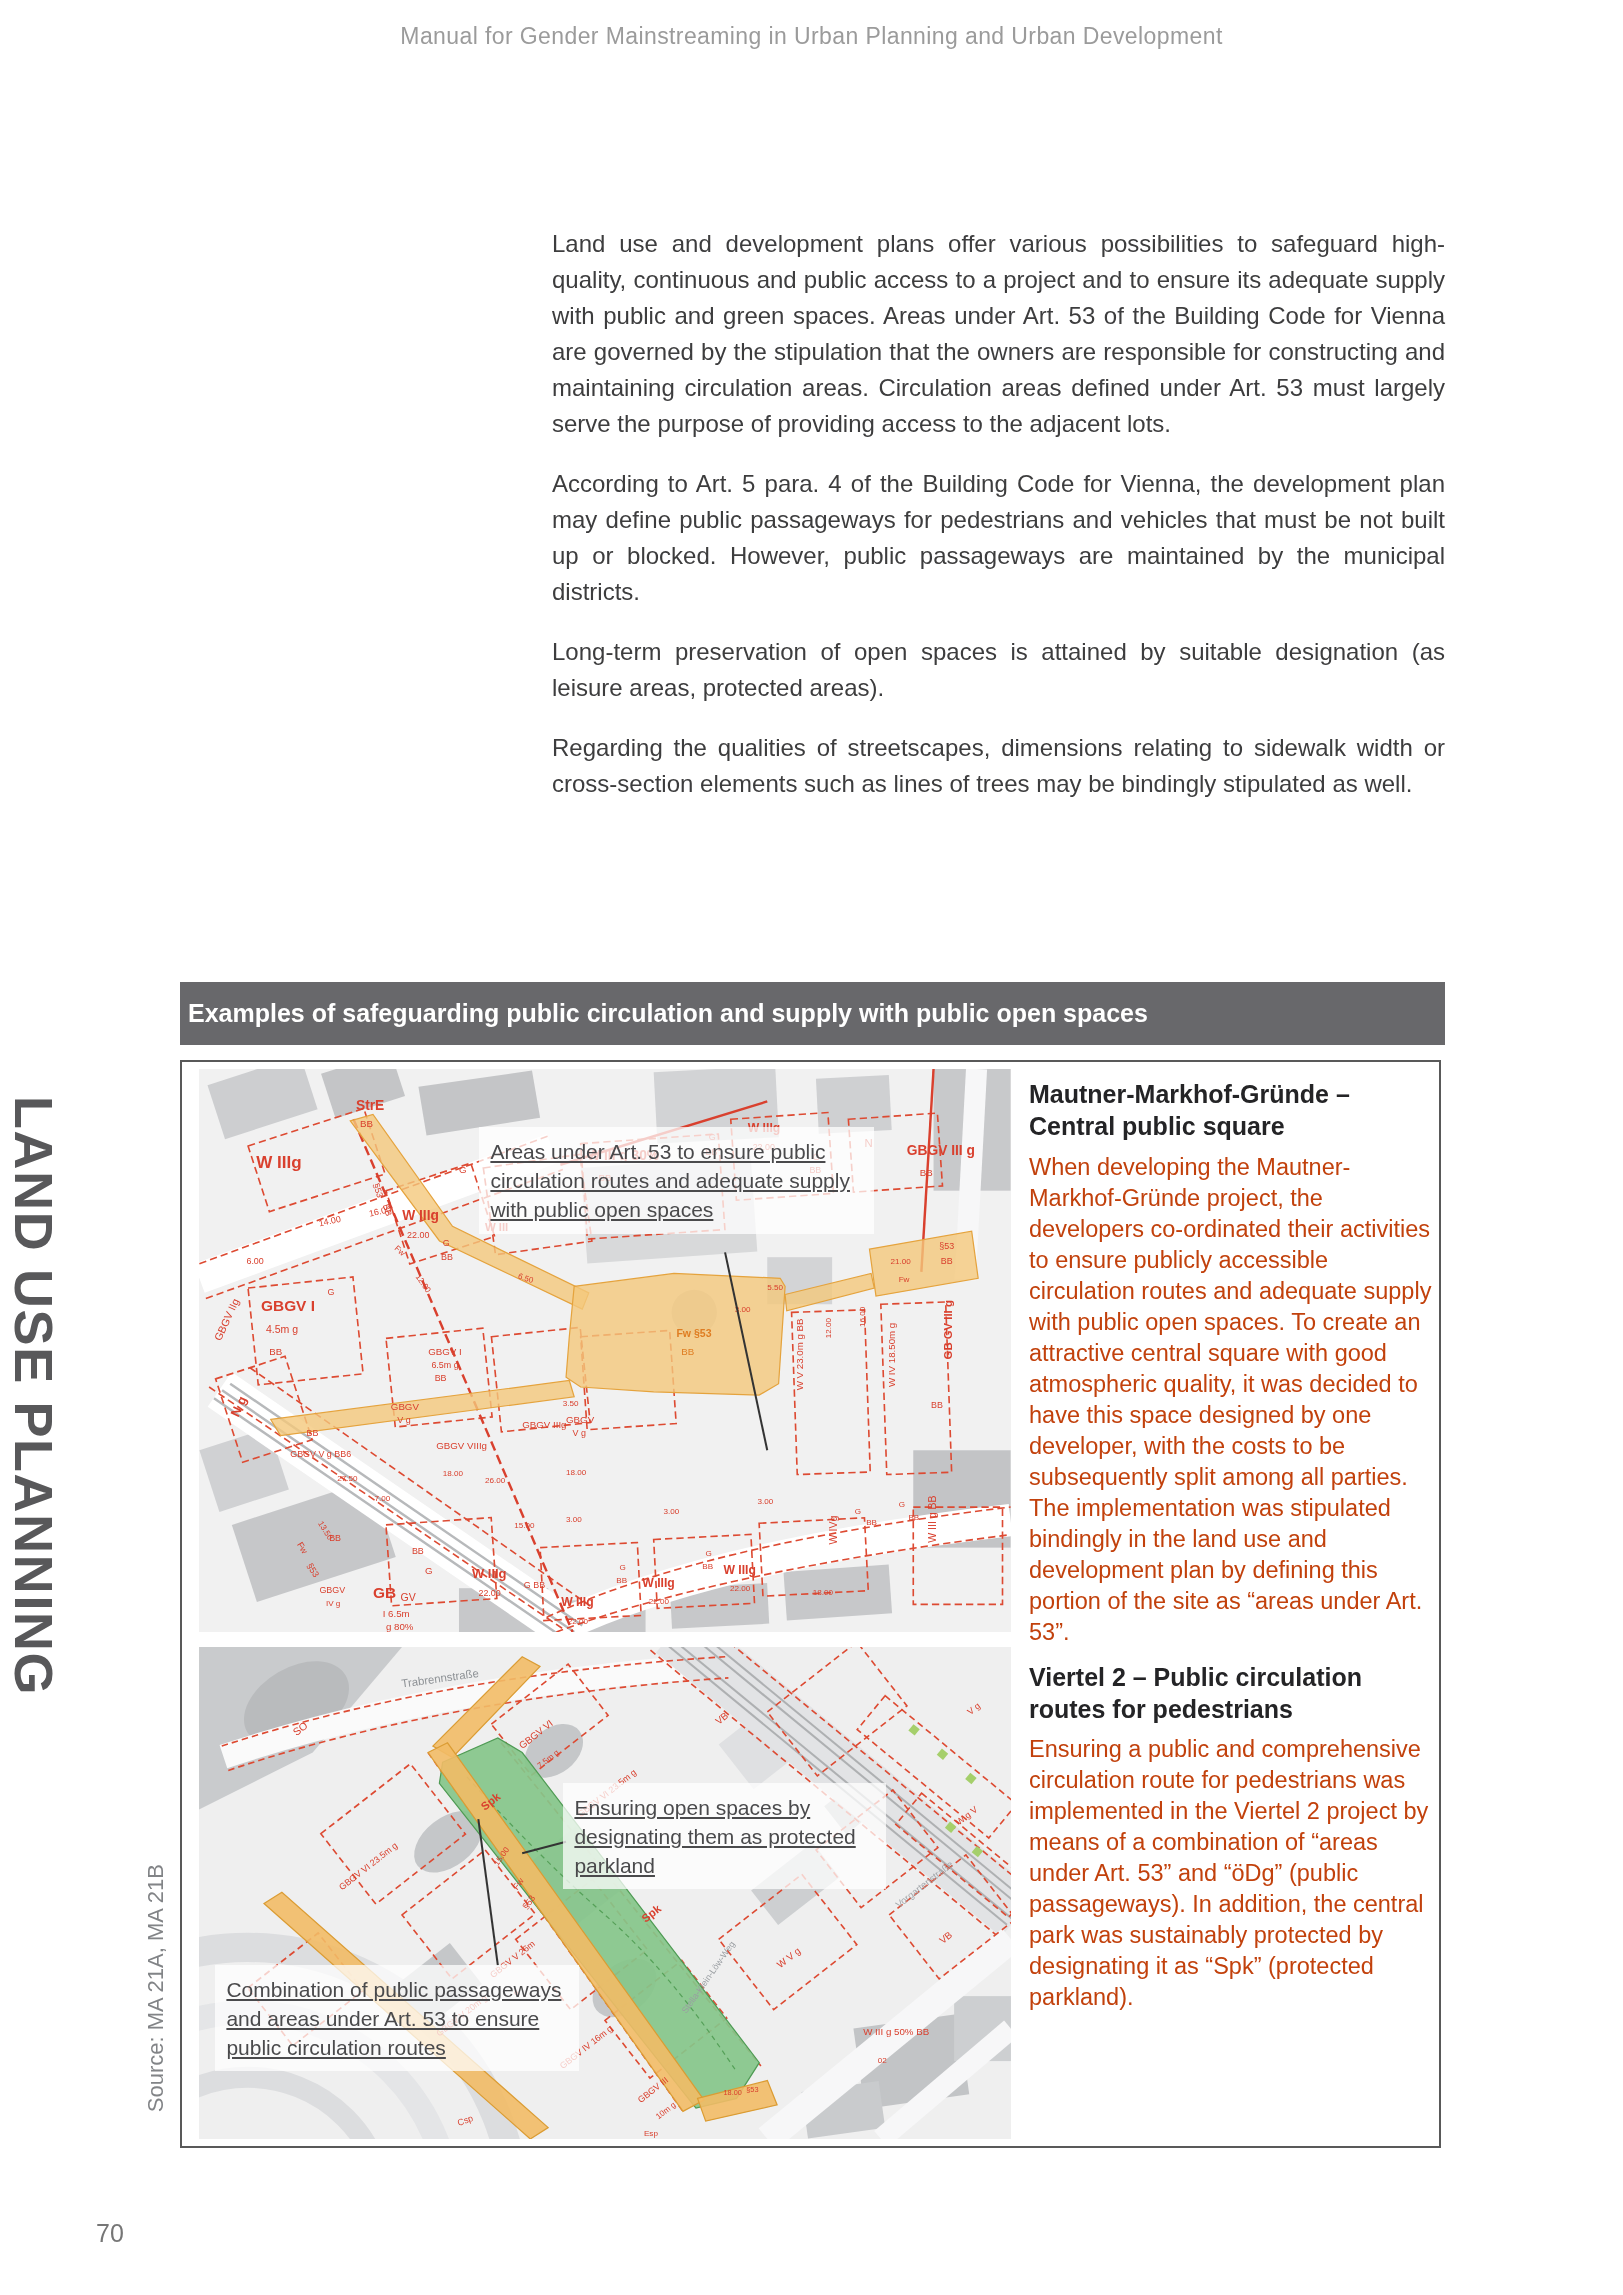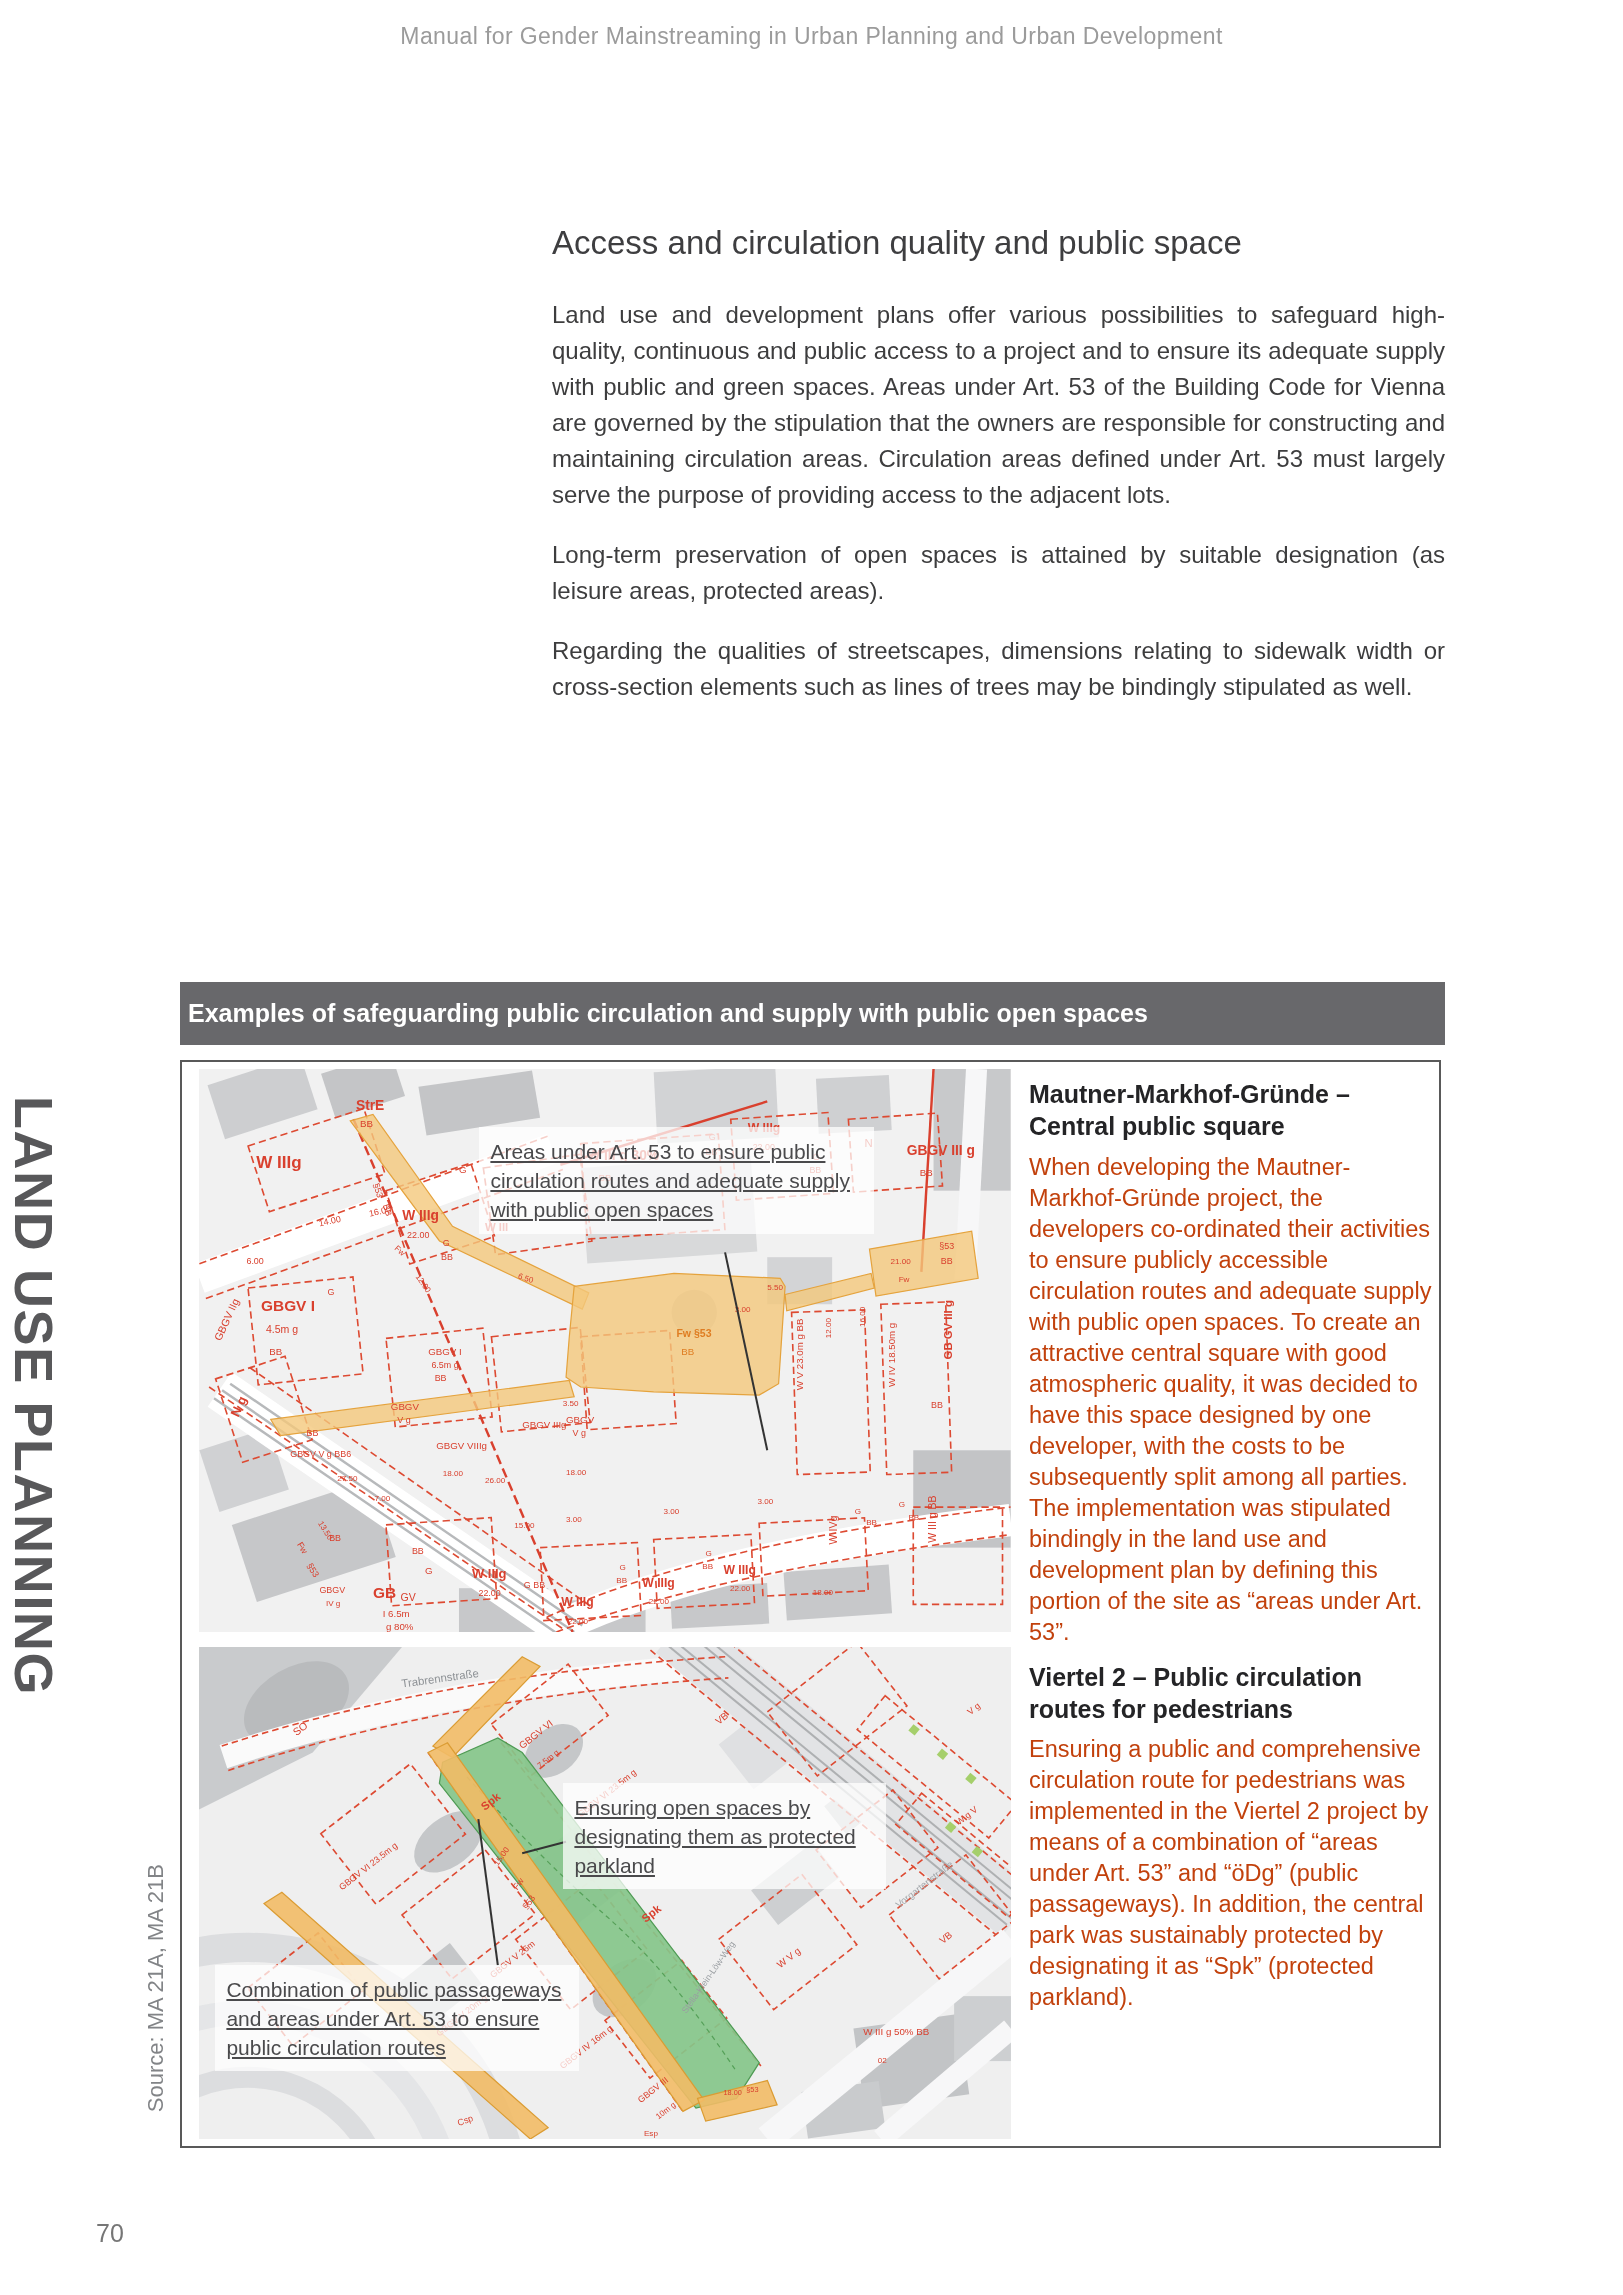--- a/index.html
+++ b/index.html
@@ -37,22 +37,22 @@
 </head>
 <body>
 
 <div class="header">Manual for Gender Mainstreaming in Urban Planning and Urban Development</div>
 
 <div class="vtitle">LAND USE PLANNING</div>
 <div class="source">Source: MA 21A, MA 21B</div>
 <div class="pagenum">70</div>
 
 <div class="article">
-  <h1>Access and circulation quality and public space</h1>
   <p>Land use and development plans offer various possibilities to safeguard high-quality, continuous and public access to a project and to ensure its adequate supply with public and green spaces. Areas under Art. 53 of the Building Code for Vienna are governed by the stipulation that the owners are responsible for constructing and maintaining circulation areas. Circulation areas defined under Art. 53 must largely serve the purpose of providing access to the adjacent lots.</p>
+  <p>According to Art. 5 para. 4 of the Building Code for Vienna, the development plan may define public passageways for pedestrians and vehicles that must be not built up or blocked. However, public passageways are maintained by the municipal districts.</p>
   <p>Long-term preservation of open spaces is attained by suitable designation (as leisure areas, protected areas).</p>
   <p>Regarding the qualities of streetscapes, dimensions relating to sidewalk width or cross-section elements such as lines of trees may be bindingly stipulated as well.</p>
 </div>
 
 <div class="banner">
   <span>Examples of safeguarding public circulation and supply with public open spaces</span>
 </div>
 
 <div class="figure">
 

